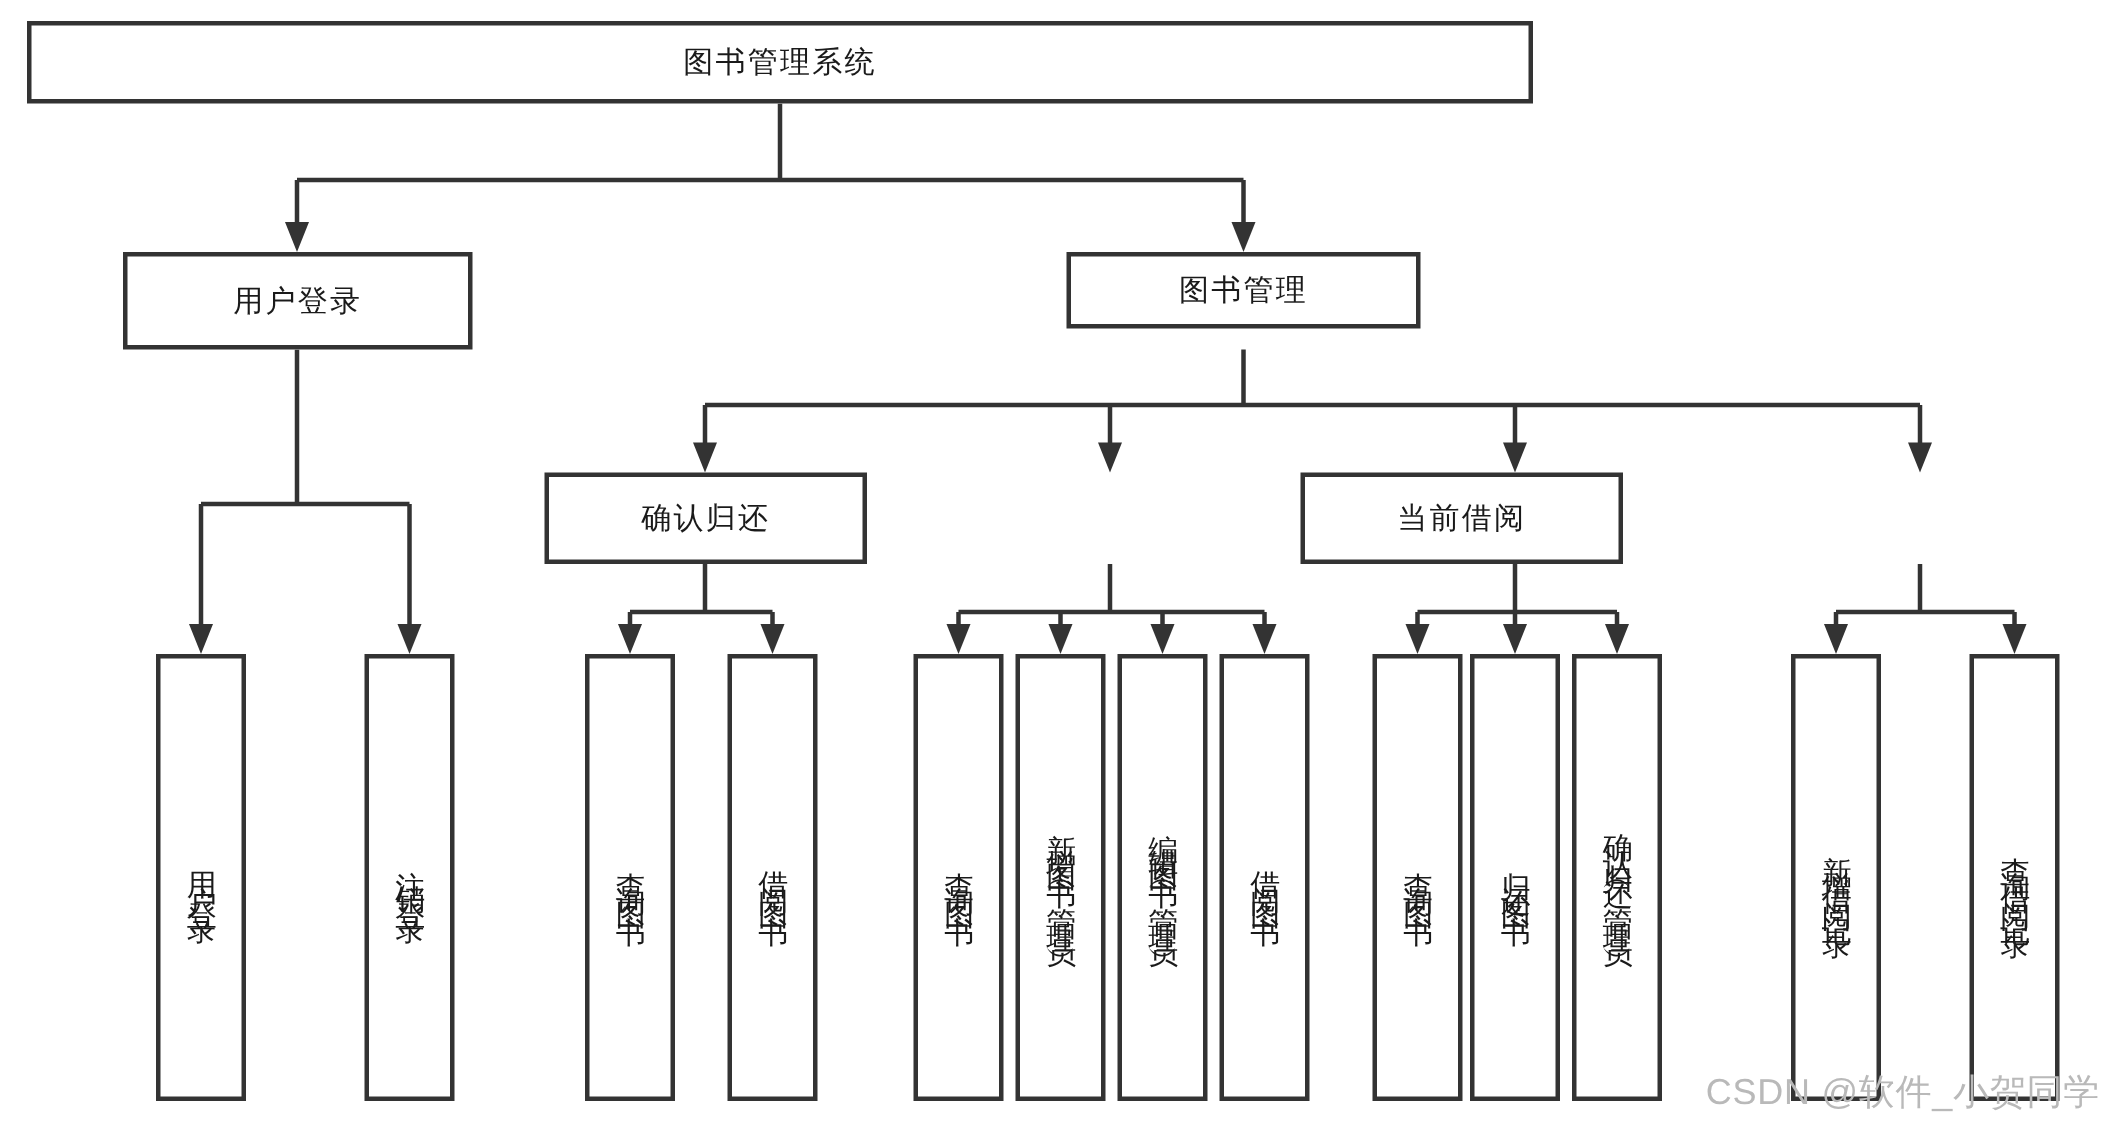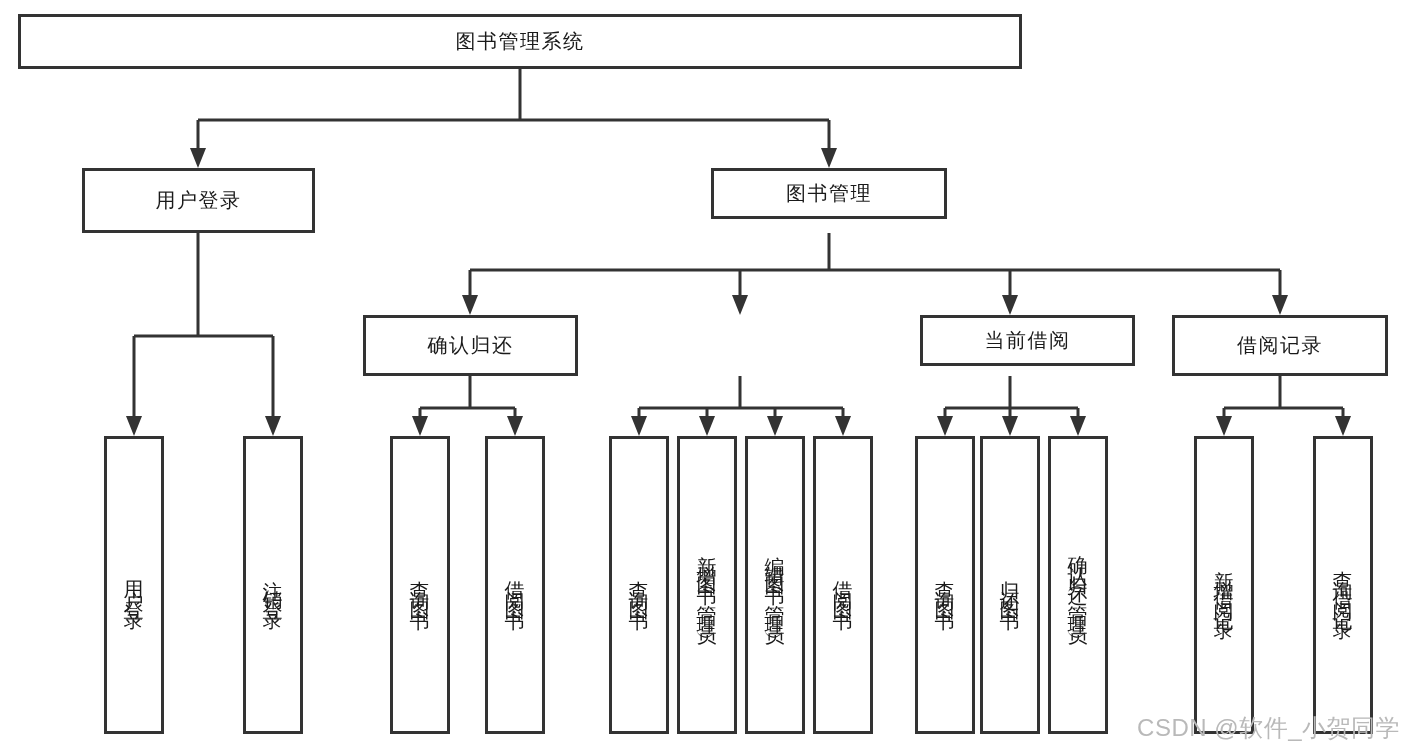--- a/index.html
+++ b/index.html
@@ -96,25 +96,22 @@
   <div class="node" style="left:82px;top:168px;width:233px;height:65px">
     <span class="hlabel">用户登录</span>
   </div>
   <div class="node" style="left:711px;top:168px;width:236px;height:51px">
     <span class="hlabel">图书管理</span>
   </div>
 
   <div class="node" style="left:363px;top:315px;width:215px;height:61px">
     <span class="hlabel">确认归还</span>
   </div>
-  <div class="node" style="left:920px;top:315px;width:215px;height:51px">
+  <div class="node" style="left:867px;top:315px;width:215px;height:61px">
     <span class="hlabel">当前借阅</span>
-  </div>
-  <div class="node" style="left:1172px;top:315px;width:216px;height:61px">
-    <span class="hlabel">借阅记录</span>
   </div>
 
   <div class="node" style="left:104px;top:436px;width:60px;height:298px">
     <span class="vlabel">用户登录</span>
   </div>
   <div class="node" style="left:243px;top:436px;width:60px;height:298px">
     <span class="vlabel">注销登录</span>
   </div>
 
   <div class="node" style="left:390px;top:436px;width:60px;height:298px">

